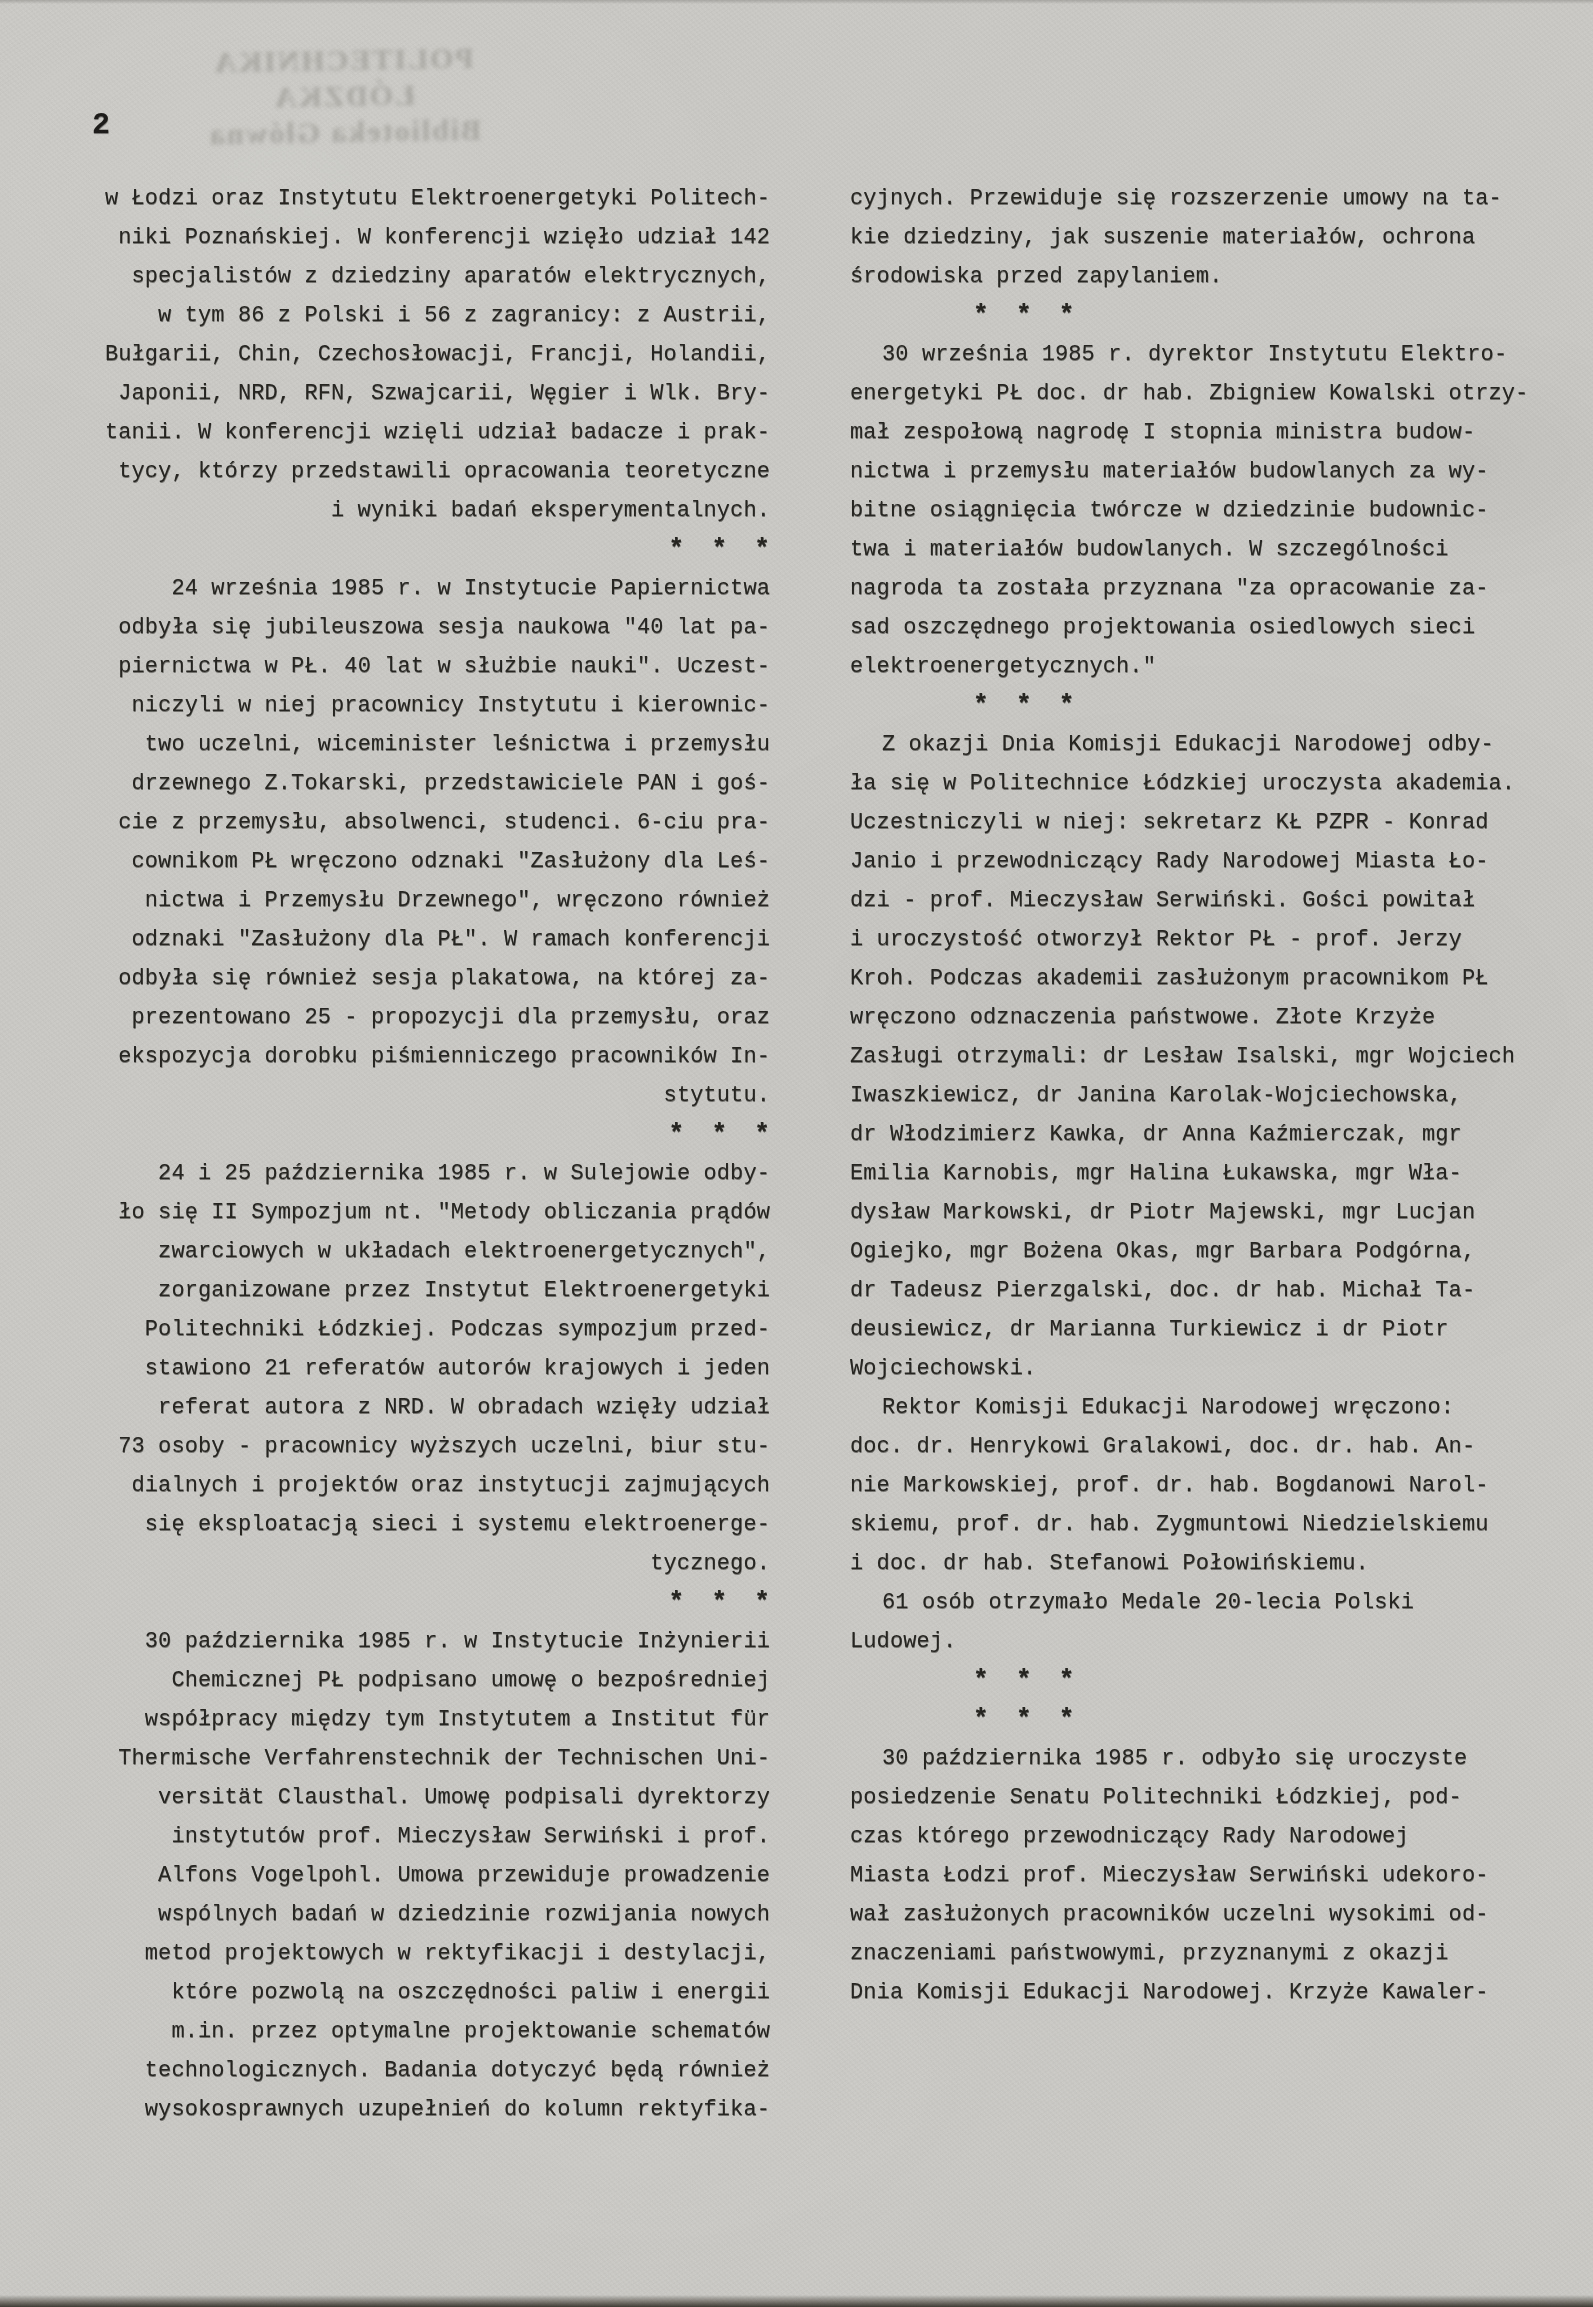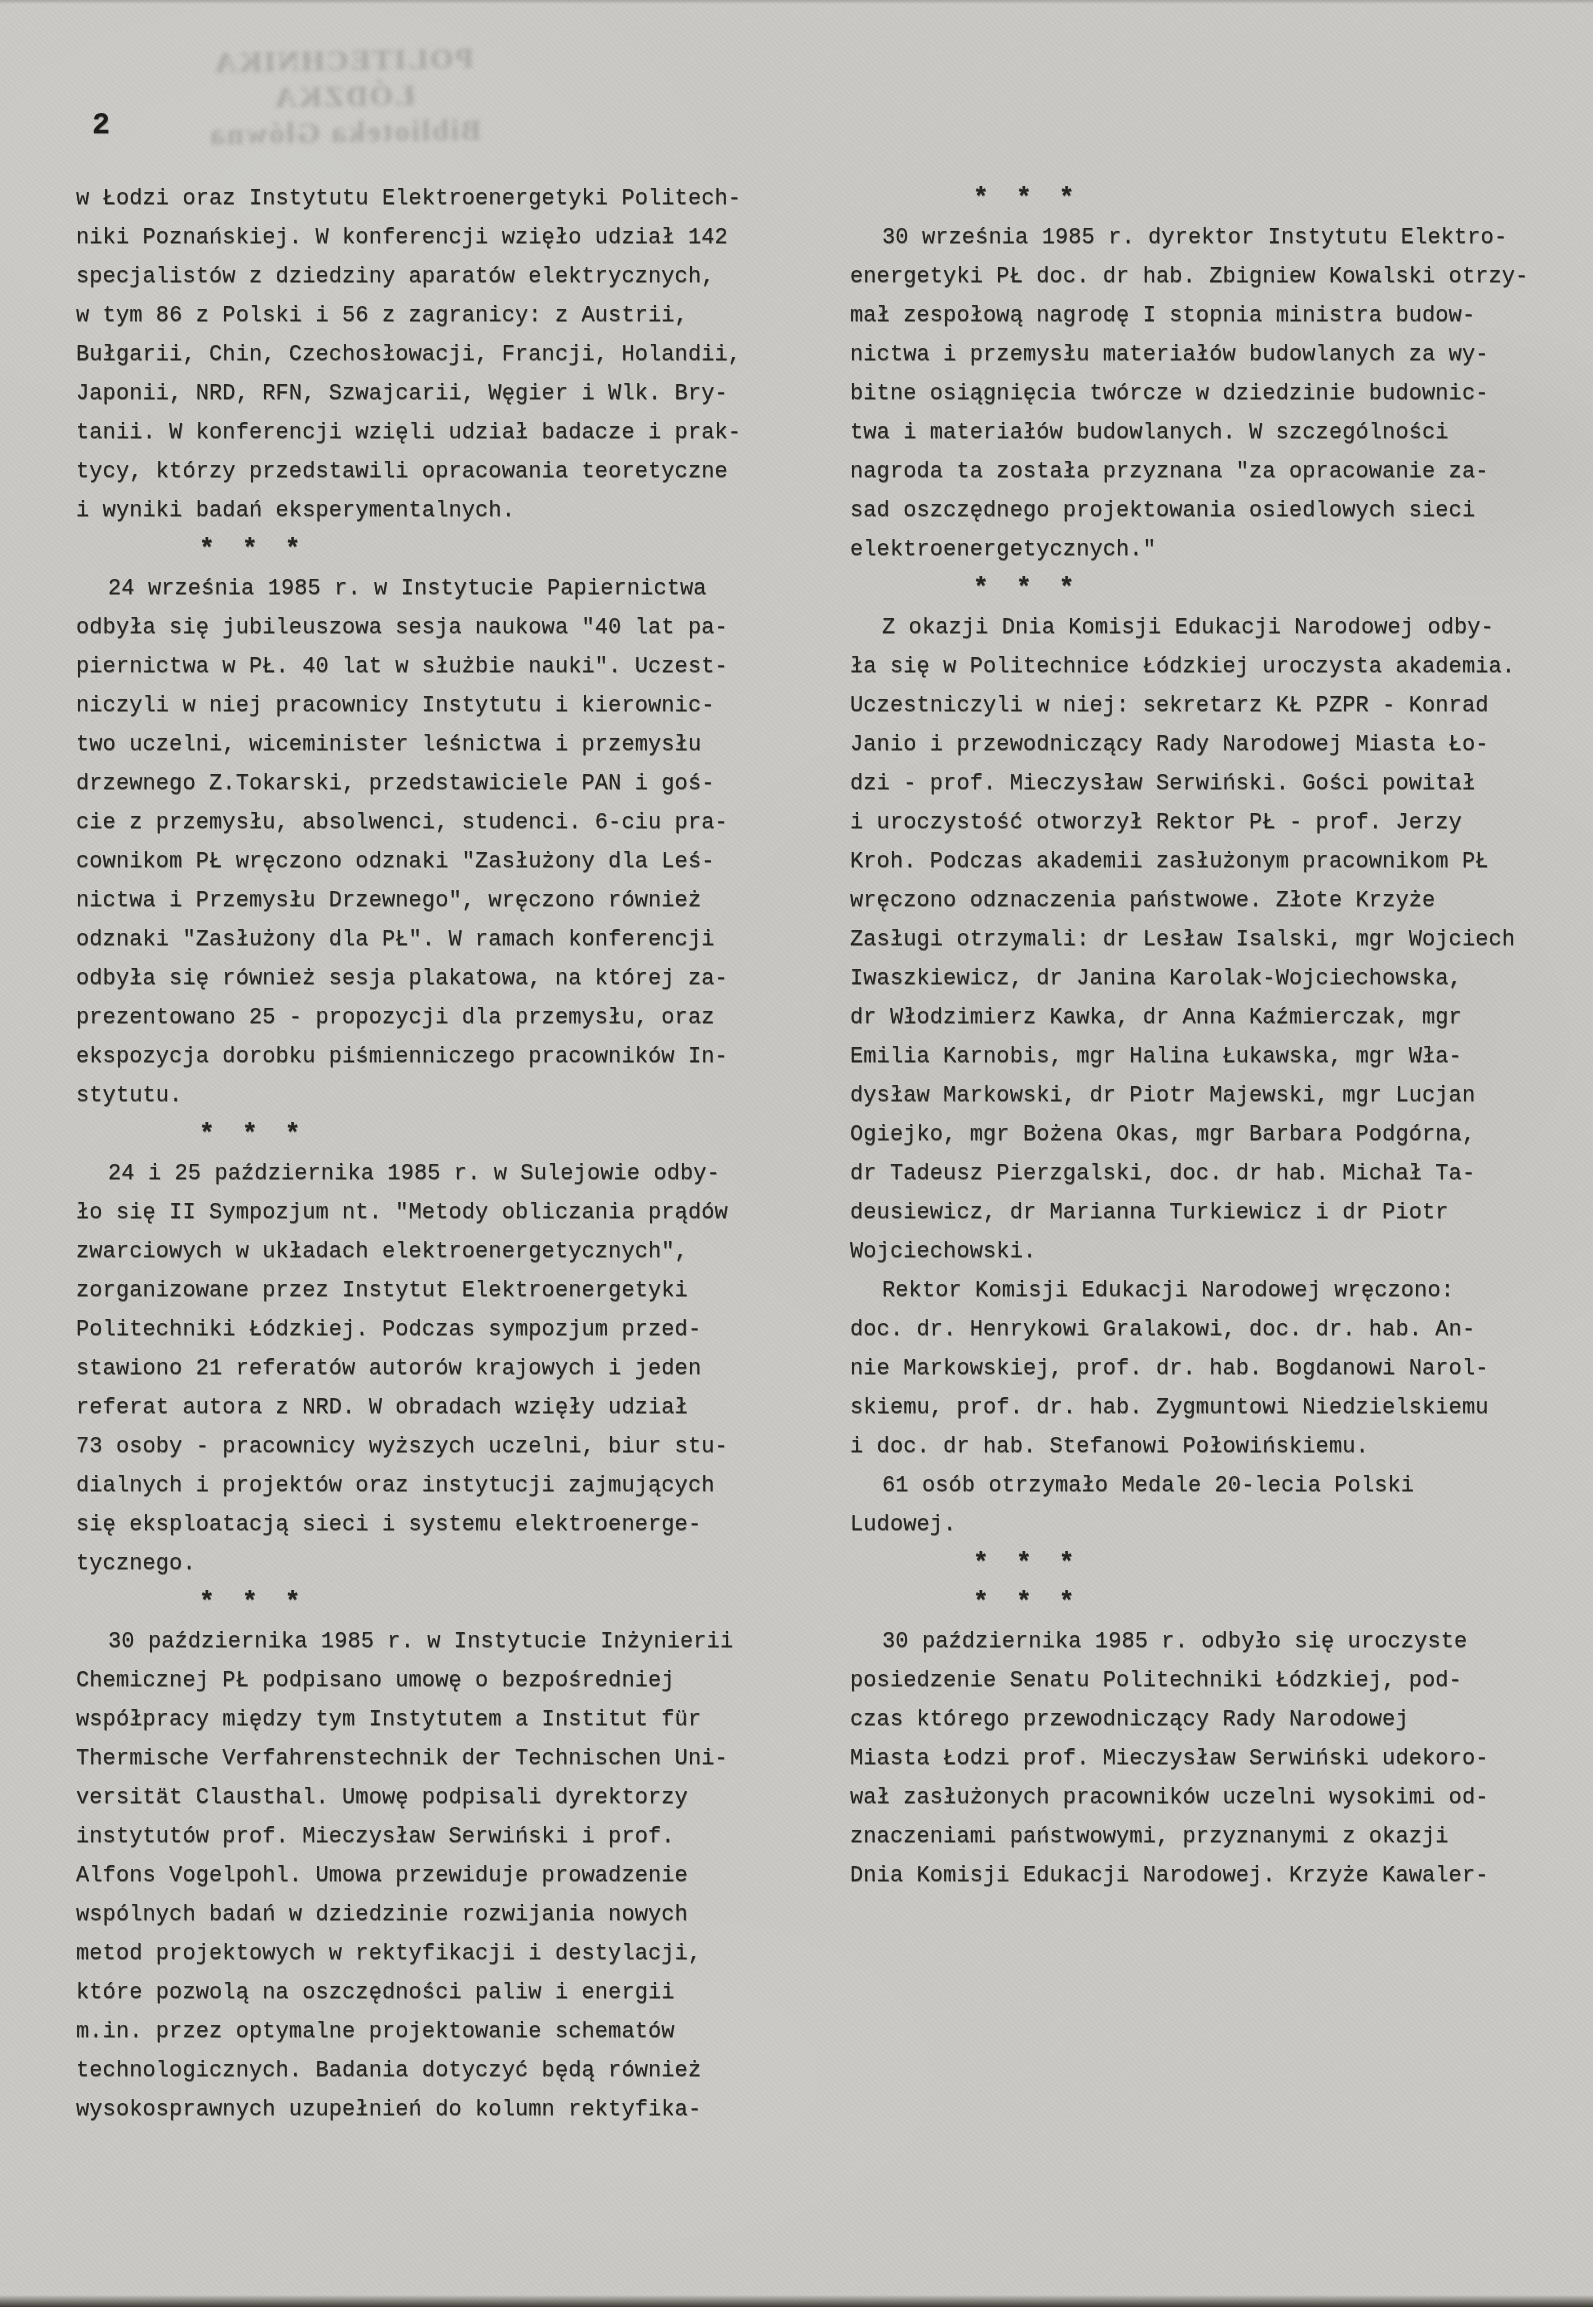--- a/index.html
+++ b/index.html
@@ -55,21 +55,21 @@
     left: 76px;
     top: 179px;
     display: flex;
   }
   .col {
     font-size: 22px;
     line-height: 39px;
     letter-spacing: 0.1px;
     text-shadow: 0.3px 0.5px 0.6px rgba(30,30,28,0.5);
   }
-  .col-left  { width: 694px; margin-right: 80px; }
+  .col-left  { width: 694px; margin-right: 80px; text-align: right; }
   .col-right { width: 716px; }
 
   .para {
     margin: 0;
     white-space: pre-line;
     text-indent: 32px;
   }
   .para.no-indent { text-indent: 0; }
 
   .sep {
@@ -154,20 +154,23 @@
 Alfons Vogelpohl. Umowa przewiduje prowadzenie
 wspólnych badań w dziedzinie rozwijania nowych
 metod projektowych w rektyfikacji i destylacji,
 które pozwolą na oszczędności paliw i energii
 m.in. przez optymalne projektowanie schematów
 technologicznych. Badania dotyczyć będą również
 wysokosprawnych uzupełnień do kolumn rektyfika-</p>
   </div>
 
   <div class="col col-right">
+    <p class="para no-indent">cyjnych. Przewiduje się rozszerzenie umowy na ta-
+kie dziedziny, jak suszenie materiałów, ochrona
+środowiska przed zapylaniem.</p>
     <div class="sep">* * *</div>
     <p class="para">30 września 1985 r. dyrektor Instytutu Elektro-
 energetyki PŁ doc. dr hab. Zbigniew Kowalski otrzy-
 mał zespołową nagrodę I stopnia ministra budow-
 nictwa i przemysłu materiałów budowlanych za wy-
 bitne osiągnięcia twórcze w dziedzinie budownic-
 twa i materiałów budowlanych. W szczególności
 nagroda ta została przyznana "za opracowanie za-
 sad oszczędnego projektowania osiedlowych sieci
 elektroenergetycznych."</p>

